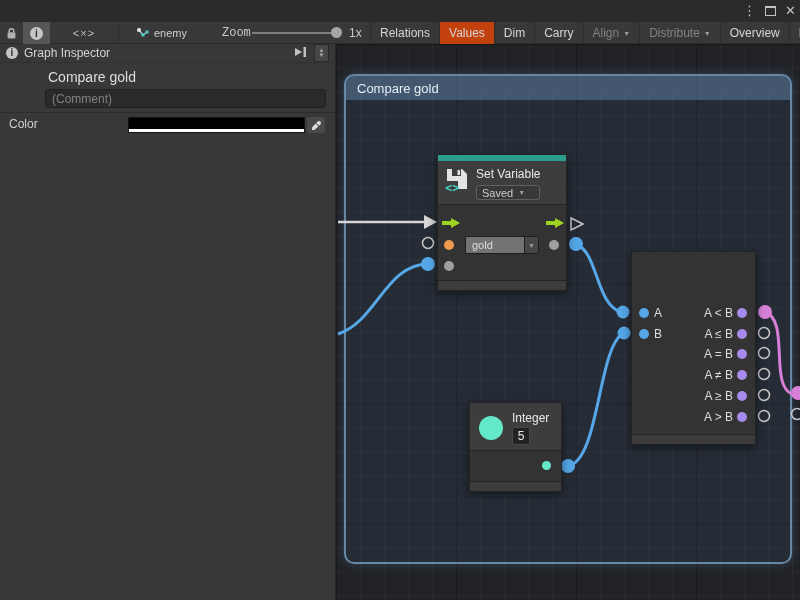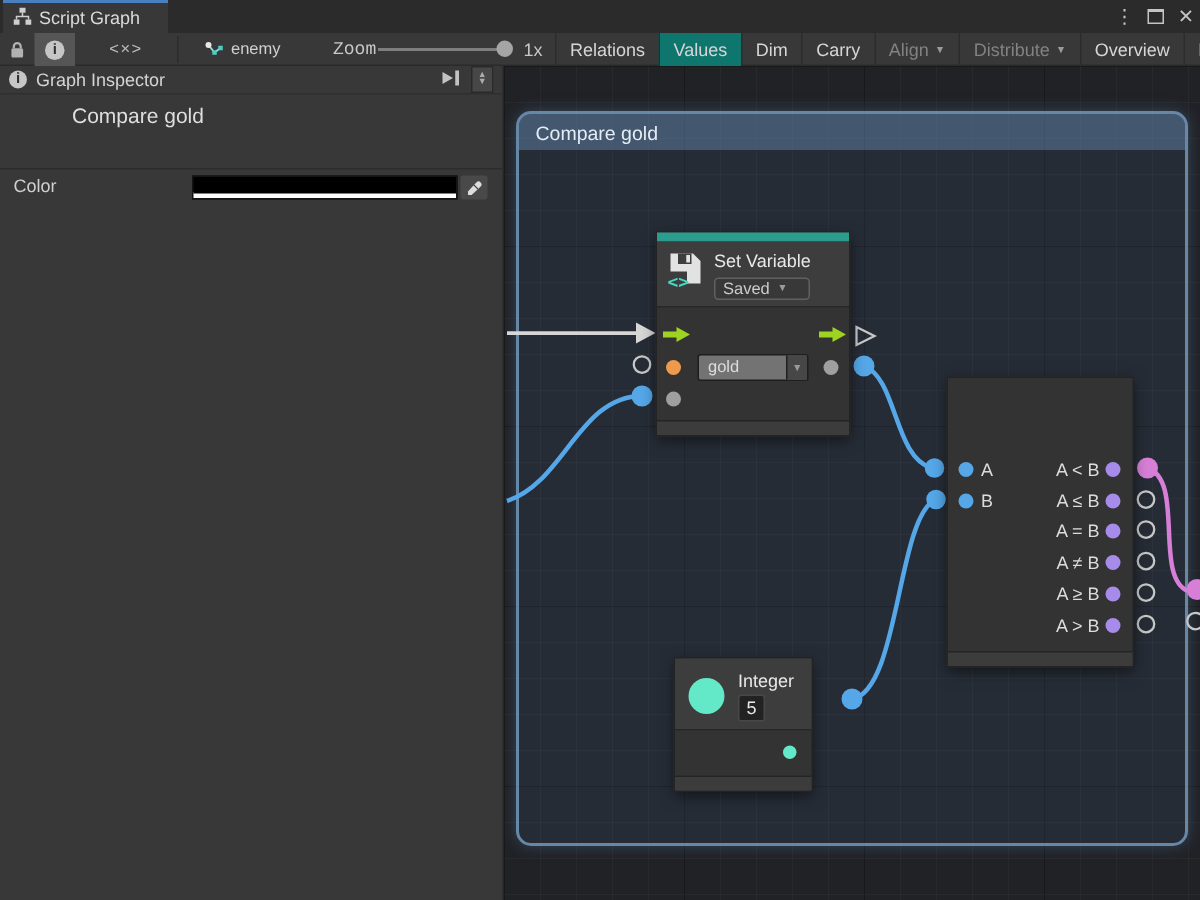--- a/index.html
+++ b/index.html
@@ -32,21 +32,21 @@
                font-weight:bold;font-size:10px;line-height:13px;text-align:center;display:inline-block;}
   .graph-ref{position:absolute;left:136px;top:0;height:22px;display:flex;align-items:center;gap:5px;
              color:#cfcfcf;font-size:11px;}
   .zoom-label{position:absolute;left:222px;top:4px;color:#c8c8c8;font-family:Liberation Mono, monospace;}
   .zoom-track{position:absolute;left:252px;top:10px;width:84px;height:2px;background:#7e7e7e;}
   .zoom-handle{position:absolute;left:331px;top:5px;width:11px;height:11px;border-radius:50%;background:#a5a5a5;}
   .zoom-value{position:absolute;left:349px;top:4px;color:#c8c8c8;}
   .view-buttons{position:absolute;left:370px;top:0;height:22px;display:flex;}
   .vbtn{height:22px;display:flex;align-items:center;padding:0 9px;border-left:1px solid #2c2c2c;
         color:#d6d6d6;white-space:nowrap;gap:4px;}
-  .vbtn.active{background:#0f766e;}
+  .vbtn.active{background:#c2410c;}
   .vbtn.disabled{color:#828282;}
   .caret{font-size:7px;color:#9a9a9a;line-height:1;}
 
   
   .main{position:absolute;left:0;top:44px;width:800px;height:556px;display:flex;}
 
   
   .inspector{width:336px;height:556px;background:#383838;border-right:1px solid #262626;position:relative;}
   .insp-header{height:19px;display:flex;align-items:center;gap:6px;padding:0 6px;
                border-bottom:1px solid #2f2f2f;font-size:12px;color:#d4d4d4;}
@@ -106,31 +106,20 @@
   .var-dropdown .txt{flex:1;font-size:11px;color:#dddddd;padding:2px 0 0 6px;}
   .var-dropdown .dd-btn{width:14px;background:#474747;border-left:1px solid #202020;display:flex;
                         align-items:center;justify-content:center;}
   .value-box{position:absolute;width:18px;height:18px;background:#222222;border:1px solid #484848;
              border-radius:2px;color:#e8e8e8;font-size:12px;text-align:center;line-height:17px;}
 </style>
 </head>
 <body>
 
 <div class="tabbar">
-  <div class="tab">
-    <span>
-      <svg width="12" height="12" viewBox="0 0 12 12">
-        <rect x="4" y="0" width="4" height="3.5" fill="#cfcfcf"></rect>
-        <rect x="0" y="8" width="4" height="3.5" fill="#cfcfcf"></rect>
-        <rect x="8" y="8" width="4" height="3.5" fill="#cfcfcf"></rect>
-        <path d="M6 3.5 V6 M6 6 H2 V8 M6 6 H10 V8" stroke="#cfcfcf" stroke-width="1" fill="none"></path>
-      </svg>
-    </span>
-    <span>Script Graph</span>
-  </div>
   <div class="win-controls">
     <span class="wc-glyph">⋮</span>
     <span class="wc-max"></span>
     <span class="wc-glyph">✕</span>
   </div>
 </div>
 
 <div class="toolbar">
   <div class="tbtn" style="left:0;width:23px;">
     <svg width="11" height="13" viewBox="0 0 11 13">
@@ -204,20 +193,21 @@
           <rect x="10.5" y="1" width="2.5" height="10" fill="#c2c2c2"></rect>
         </svg>
       </span>
       <span class="spin">
         <span>▲</span>
         <span>▼</span>
       </span>
     </div>
 
     <div class="insp-title">Compare gold</div>
+    <input class="comment-input" placeholder="(Comment)" style="">
     <div class="insp-divider"></div>
 
     <span class="color-label">Color</span>
     <div class="color-swatch">
       <div class="color-alpha"></div>
     </div>
     <div class="eyedropper-btn">
       <svg width="11" height="11" viewBox="0 0 11 11">
         <path d="M6.6 1.6 a1.6 1.6 0 0 1 2.8 2.8 L8 5.8 5.2 3 Z" fill="#dddddd"></path>
         <path d="M4.6 3.6 L7.4 6.4 L3.4 10 H1 V7.6 Z" fill="#dddddd"></path>
@@ -323,21 +313,21 @@
       <span class="port purple" style="left:105px;top:118px;"></span>
 
       <span class="plabel" style="right:22px;top:134px;">A ≥ B</span>
       <span class="port purple" style="left:105px;top:139px;"></span>
 
       <span class="plabel" style="right:22px;top:155px;">A &gt; B</span>
       <span class="port purple" style="left:105px;top:160px;"></span>
       <div class="node-footer"></div>
     </div>
 
-    <div class="node" style="left:113px;top:358px;width:93px;height:90px;margin-top:36px;">
+    <div class="node" style="left:133px;top:358px;width:93px;height:90px;">
       <div class="node-header" style="top:0;height:48px;">
         <span style="position:absolute;left:9px;top:13px;width:24px;height:24px;border-radius:50%;background:var(--value_mint);"></span>
         <span class="node-title" style="position:absolute;left:42px;top:8px;">Integer</span>
         <span class="value-box" style="left:42px;top:24px;">5</span>
       </div>
       <span class="port mint" style="left:72px;top:58px;"></span>
       <div class="node-footer"></div>
     </div>
 
   </div>

